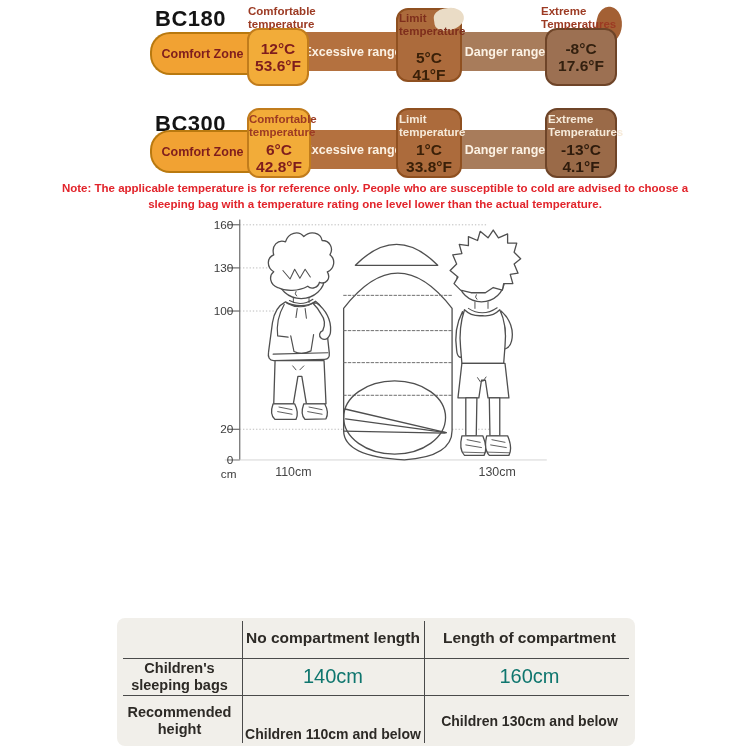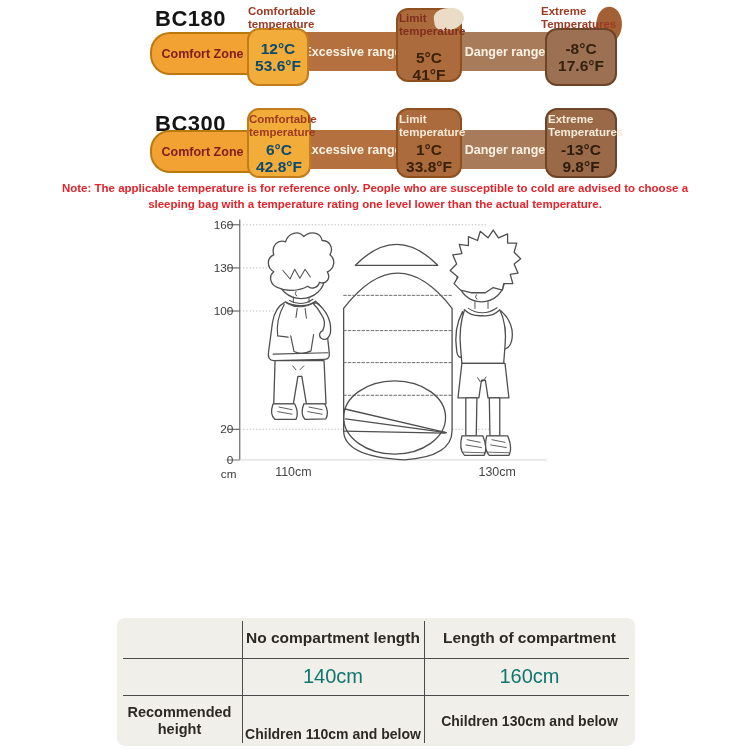--- a/index.html
+++ b/index.html
@@ -16,21 +16,21 @@
   .seg-danger{background:#A87C5B;}
   .seg-label-white{color:#FCF2E4;font-weight:bold;font-size:12.5px;white-space:nowrap;}
   .comfort-zone-label{color:#7f1d1d;font-weight:bold;font-size:12.5px;white-space:nowrap;}
   
   .tbox{position:absolute;border-radius:12px;display:flex;flex-direction:column;
         align-items:center;justify-content:center;z-index:3;}
   .tbox .tc{font-size:15.5px;font-weight:bold;line-height:1.1;white-space:nowrap;}
   .tbox-orange{background:#F2AC39;border:2px solid #C17C1C;}
   .tbox-brown{background:#AC6B3C;border:2px solid #8F5020;}
   .tbox-dark{background:#9C7052;border:2px solid #6E4428;}
-  .txt-on-orange{color:#0c4a6e;}
+  .txt-on-orange{color:#7f1d1d;}
   .txt-on-brown{color:#3A2008;}
   .txt-on-dark{color:#33200F;}
   
   .minilabel{font-size:11.5px;font-weight:bold;line-height:1.15;z-index:4;}
   .maroon{color:#9C3A23;}
   .cream{color:#F6EAD9;}
   .blob{position:absolute;z-index:2;}
   
   .note{width:660px;text-align:center;color:#E2242B;font-size:11.5px;font-weight:bold;
         line-height:1.35;}
@@ -110,21 +110,21 @@
   <div class="tbox tbox-brown" style="left:396px;top:108px;width:66px;height:70px;
        justify-content:flex-start;padding-top:3px;box-sizing:border-box;">
     <span class="minilabel cream" style="text-align:left;width:60px;">Limit temperature</span>
     <span class="tc txt-on-brown" style="margin-top:2px;text-align:right;">1°C</span>
     <span class="tc txt-on-brown">33.8°F</span>
   </div>
   <div class="tbox" style="left:545px;top:108px;width:72px;height:70px;background:#9A6A48;
        border:2px solid #6E4428;justify-content:flex-start;padding-top:3px;box-sizing:border-box;">
     <span class="minilabel cream" style="text-align:left;width:66px;">Extreme Temperatures</span>
     <span class="tc txt-on-dark" style="margin-top:2px;color:#2E1B0C;">-13°C</span>
-    <span class="tc" style="color:#2E1B0C;">9.8°F</span>
+    <span class="tc" style="color:#2E1B0C;">4.1°F</span>
   </div>
 
   <div class="abs note" style="left:45px;top:181px;">Note: The applicable temperature is for reference only. People who are susceptible to cold are advised to choose a sleeping bag with a temperature rating one level lower than the actual temperature.</div>
 
   <svg class="abs" style="left:0;top:215px;" width="750" height="405" viewBox="0 215 750 620">
 
     <g stroke="#4A4A4A" stroke-width="1.5" fill="none">
       <line x1="168" y1="222" x2="168" y2="590"></line>
       <line x1="149" y1="230" x2="168" y2="230"></line>
       <line x1="149" y1="296" x2="168" y2="296"></line>
@@ -221,20 +221,21 @@
 
   <div class="abs sizetable">
     <div class="vline" style="left:125px;"></div>
     <div class="vline" style="left:307px;"></div>
     <div class="hline" style="top:40px;"></div>
     <div class="hline" style="top:77px;"></div>
 
     <div class="cell th" style="left:125px;top:0;width:182px;height:40px;">No compartment length</div>
     <div class="cell th" style="left:307px;top:0;width:211px;height:40px;">Length of compartment</div>
 
+    <div class="cell rowlabel" style="left:0;top:40px;width:125px;height:37px;">Children's sleeping bags</div>
     <div class="cell bigval" style="left:125px;top:40px;width:182px;height:37px;">140cm</div>
     <div class="cell bigval" style="left:307px;top:40px;width:211px;height:37px;">160cm</div>
 
     <div class="cell rowlabel" style="left:0;top:77px;width:125px;height:51px;">Recommended height</div>
     <div class="cell smallval" style="left:125px;top:89px;width:182px;height:54px;">Children 110cm and below</div>
     <div class="cell smallval" style="left:307px;top:77px;width:211px;height:51px;">Children 130cm and below</div>
   </div>
 
 </div>
 

